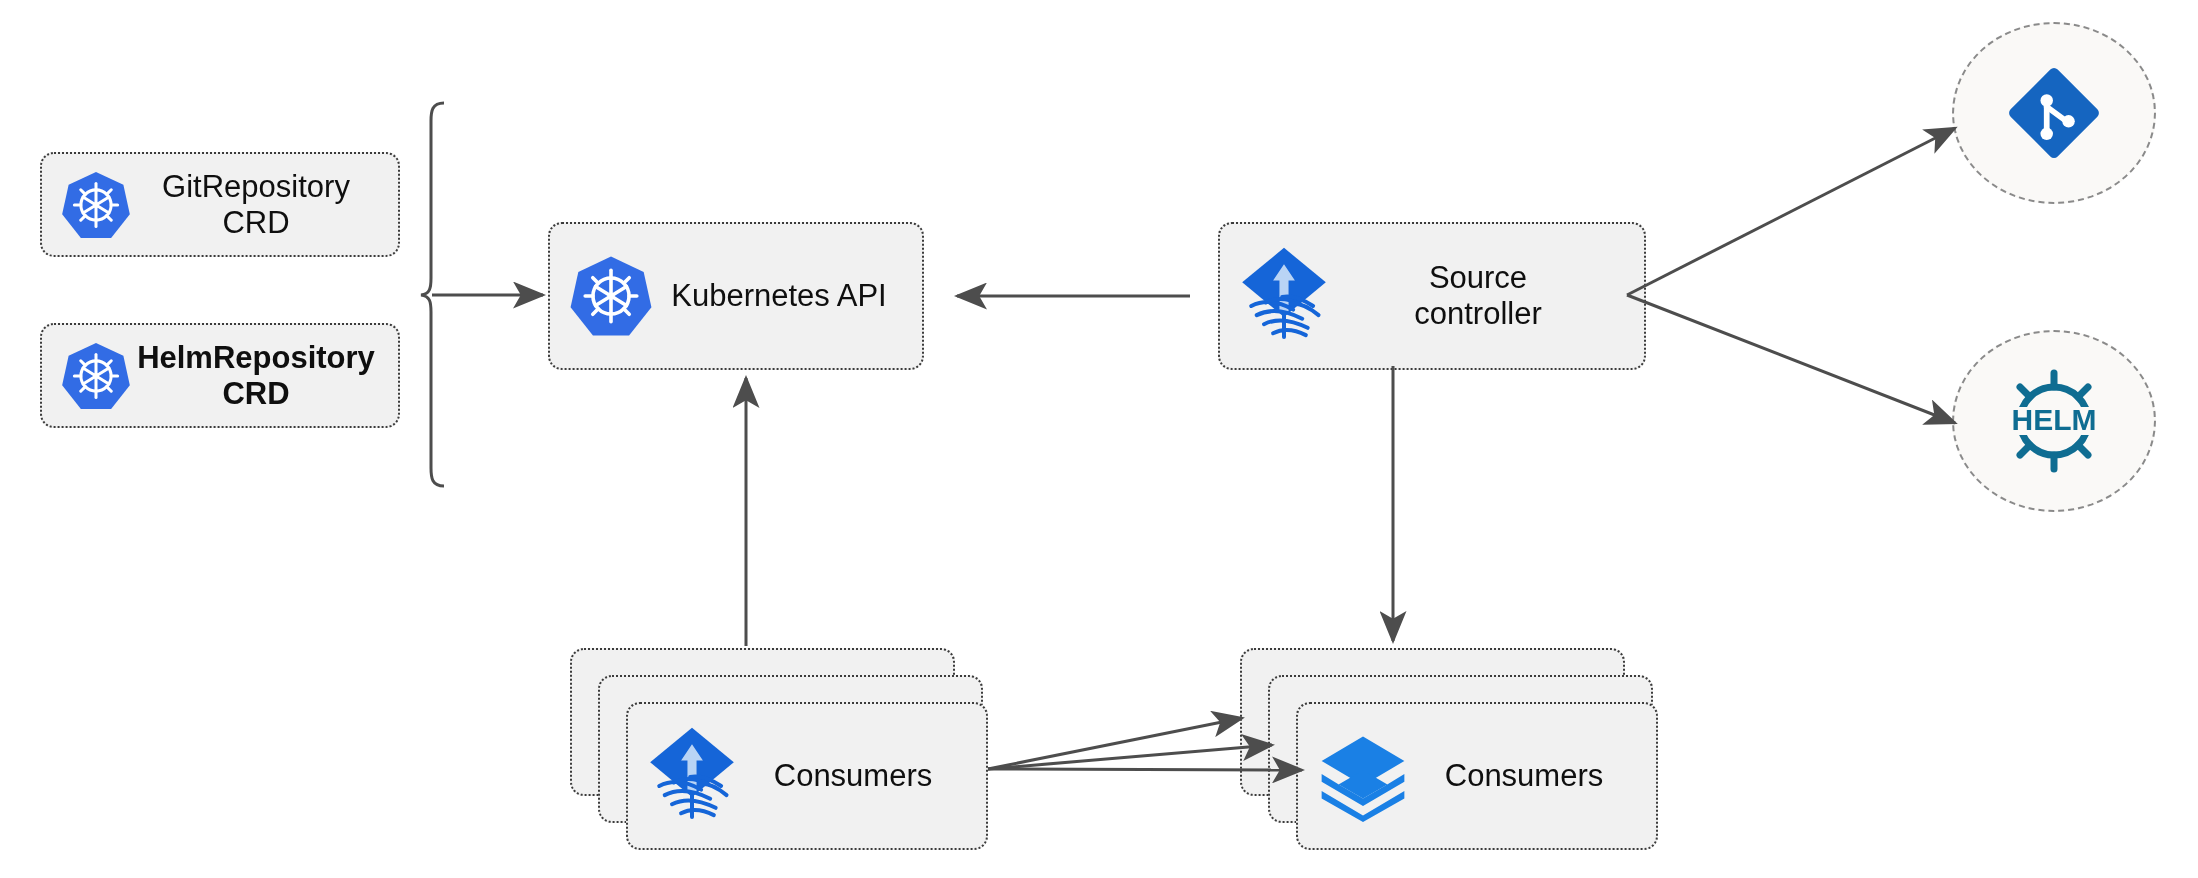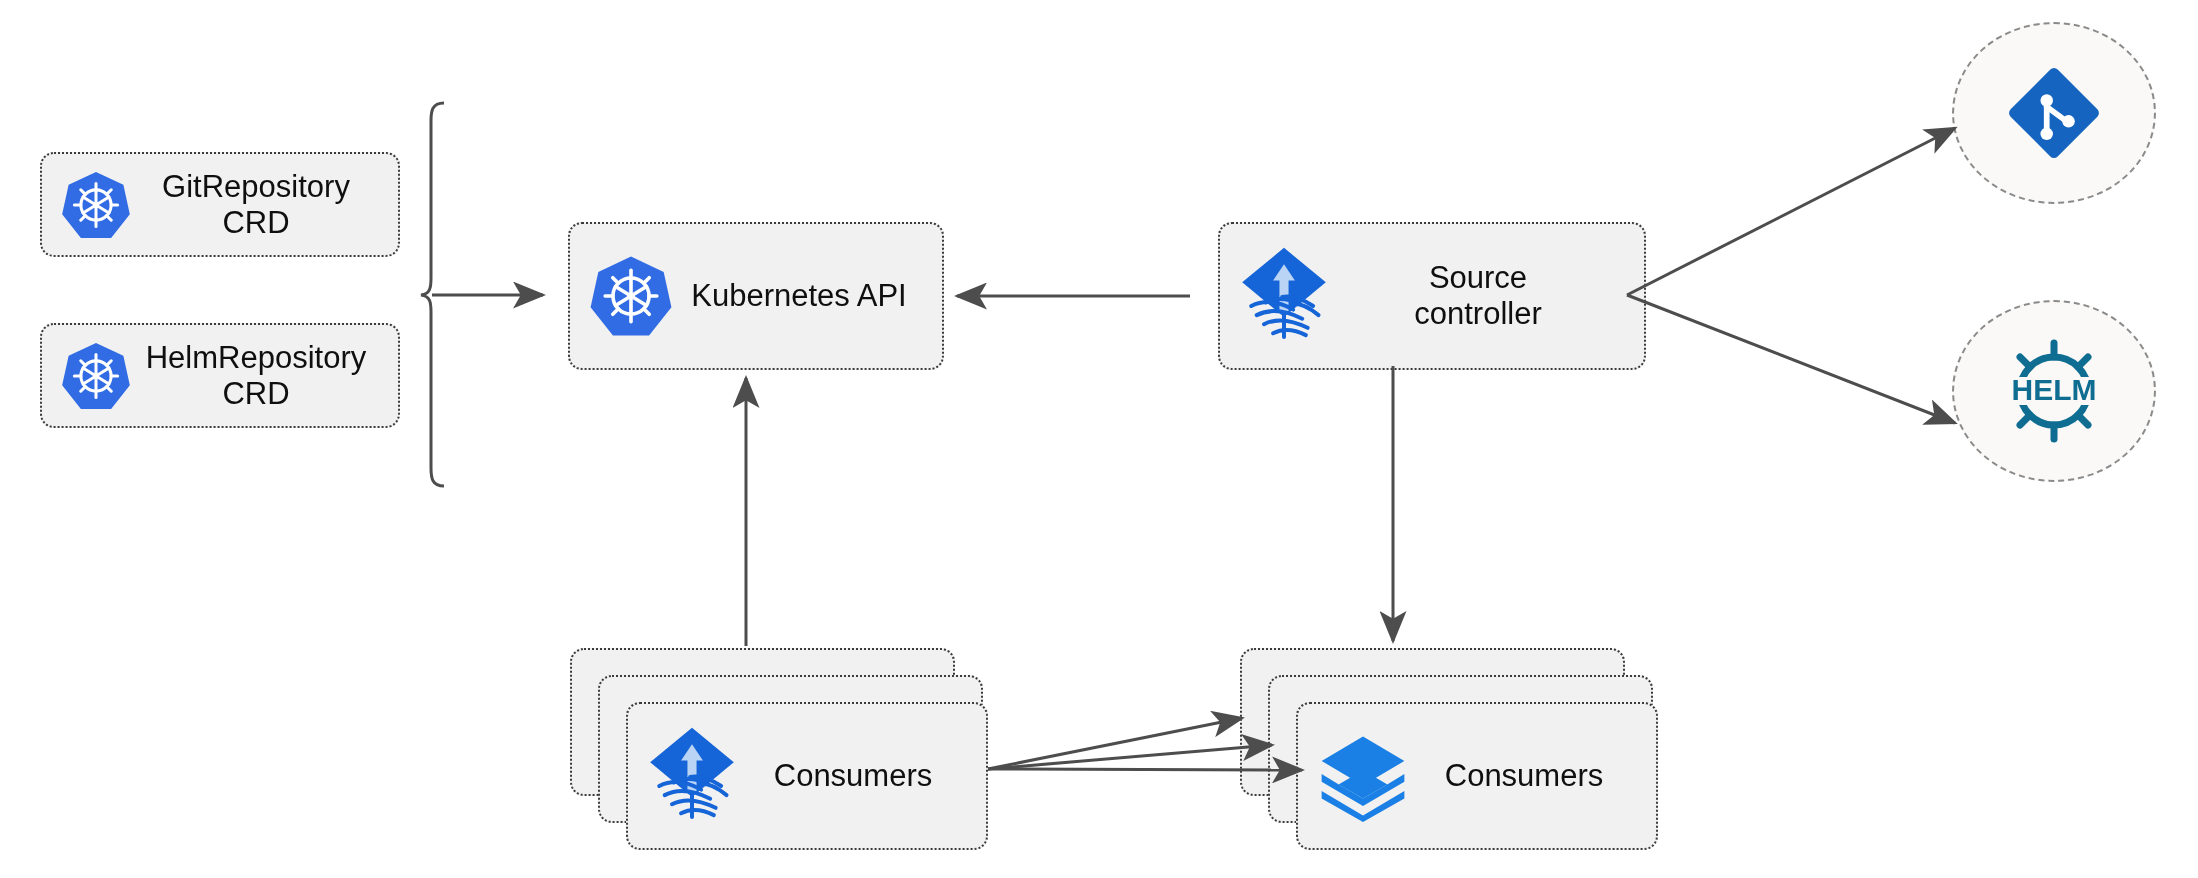--- a/index.html
+++ b/index.html
@@ -149,21 +149,21 @@
             <line x1="50" y1="50" x2="32" y2="39"></line>
           </g>
           <circle cx="50" cy="50" r="4" fill="#ffffff"></circle>
         </svg>
       </span>
       <span class="node-label two-line">GitRepository
 CRD</span>
     </div>
   </div>
 
-  <div class="node" style="left:40px; top:323px; width:360px; height:105px;">
+  <div class="node" style="left:40px; top:323px; width:360px; height:105px;font-weight:bold;">
     <div class="node-inner">
       <span class="node-icon">
         <svg width="72" height="72" viewBox="0 0 100 100" xmlns="http://www.w3.org/2000/svg">
           <path d="M50 4 L88 22 L97 63 L71 96 L29 96 L3 63 L12 22 Z" fill="#326ce5"></path>
           <g fill="none" stroke="#ffffff" stroke-width="4.2" stroke-linecap="round">
             <circle cx="50" cy="50" r="21"></circle>
             <line x1="50" y1="20" x2="50" y2="29"></line>
             <line x1="50" y1="71" x2="50" y2="80"></line>
             <line x1="20" y1="50" x2="29" y2="50"></line>
             <line x1="71" y1="50" x2="80" y2="50"></line>
@@ -179,21 +179,21 @@
             <line x1="50" y1="50" x2="32" y2="39"></line>
           </g>
           <circle cx="50" cy="50" r="4" fill="#ffffff"></circle>
         </svg>
       </span>
       <span class="node-label two-line">HelmRepository
 CRD</span>
     </div>
   </div>
 
-  <div class="node" style="left:548px; top:222px; width:376px; height:148px;margin-left:20px;">
+  <div class="node" style="left:548px; top:222px; width:376px; height:148px;">
     <div class="node-inner">
       <span class="node-icon">
         <svg width="86" height="86" viewBox="0 0 100 100" xmlns="http://www.w3.org/2000/svg">
           <path d="M50 4 L88 22 L97 63 L71 96 L29 96 L3 63 L12 22 Z" fill="#326ce5"></path>
           <g fill="none" stroke="#ffffff" stroke-width="4.2" stroke-linecap="round">
             <circle cx="50" cy="50" r="21"></circle>
             <line x1="50" y1="20" x2="50" y2="29"></line>
             <line x1="50" y1="71" x2="50" y2="80"></line>
             <line x1="20" y1="50" x2="29" y2="50"></line>
             <line x1="71" y1="50" x2="80" y2="50"></line>
@@ -246,21 +246,21 @@
           <line x1="43" y1="68" x2="43" y2="40"></line>
           <line x1="43" y1="44" x2="62" y2="58"></line>
           <circle cx="43" cy="70" r="6" stroke="none"></circle>
           <circle cx="43" cy="38" r="6" stroke="none"></circle>
           <circle cx="64" cy="58" r="6" stroke="none"></circle>
         </g>
       </svg>
     </span>
   </div>
 
-  <div class="circle-node" style="left:1952px; top:300px; width:204px; height:182px;">
+  <div class="circle-node" style="left:1952px; top:330px; width:204px; height:182px;">
     <span class="node-icon">
       <svg width="120" height="120" viewBox="0 0 120 120" xmlns="http://www.w3.org/2000/svg">
         <g stroke="#0f6d92" stroke-width="7" fill="none" stroke-linecap="round">
           <path d="M26 60 A 34 34 0 0 1 94 60"></path>
           <path d="M26 60 A 34 34 0 0 0 94 60"></path>
           <line x1="60" y1="26" x2="60" y2="12"></line>
           <line x1="60" y1="94" x2="60" y2="108"></line>
           <line x1="36" y1="36" x2="26" y2="26"></line>
           <line x1="84" y1="84" x2="94" y2="94"></line>
           <line x1="84" y1="36" x2="94" y2="26"></line>

